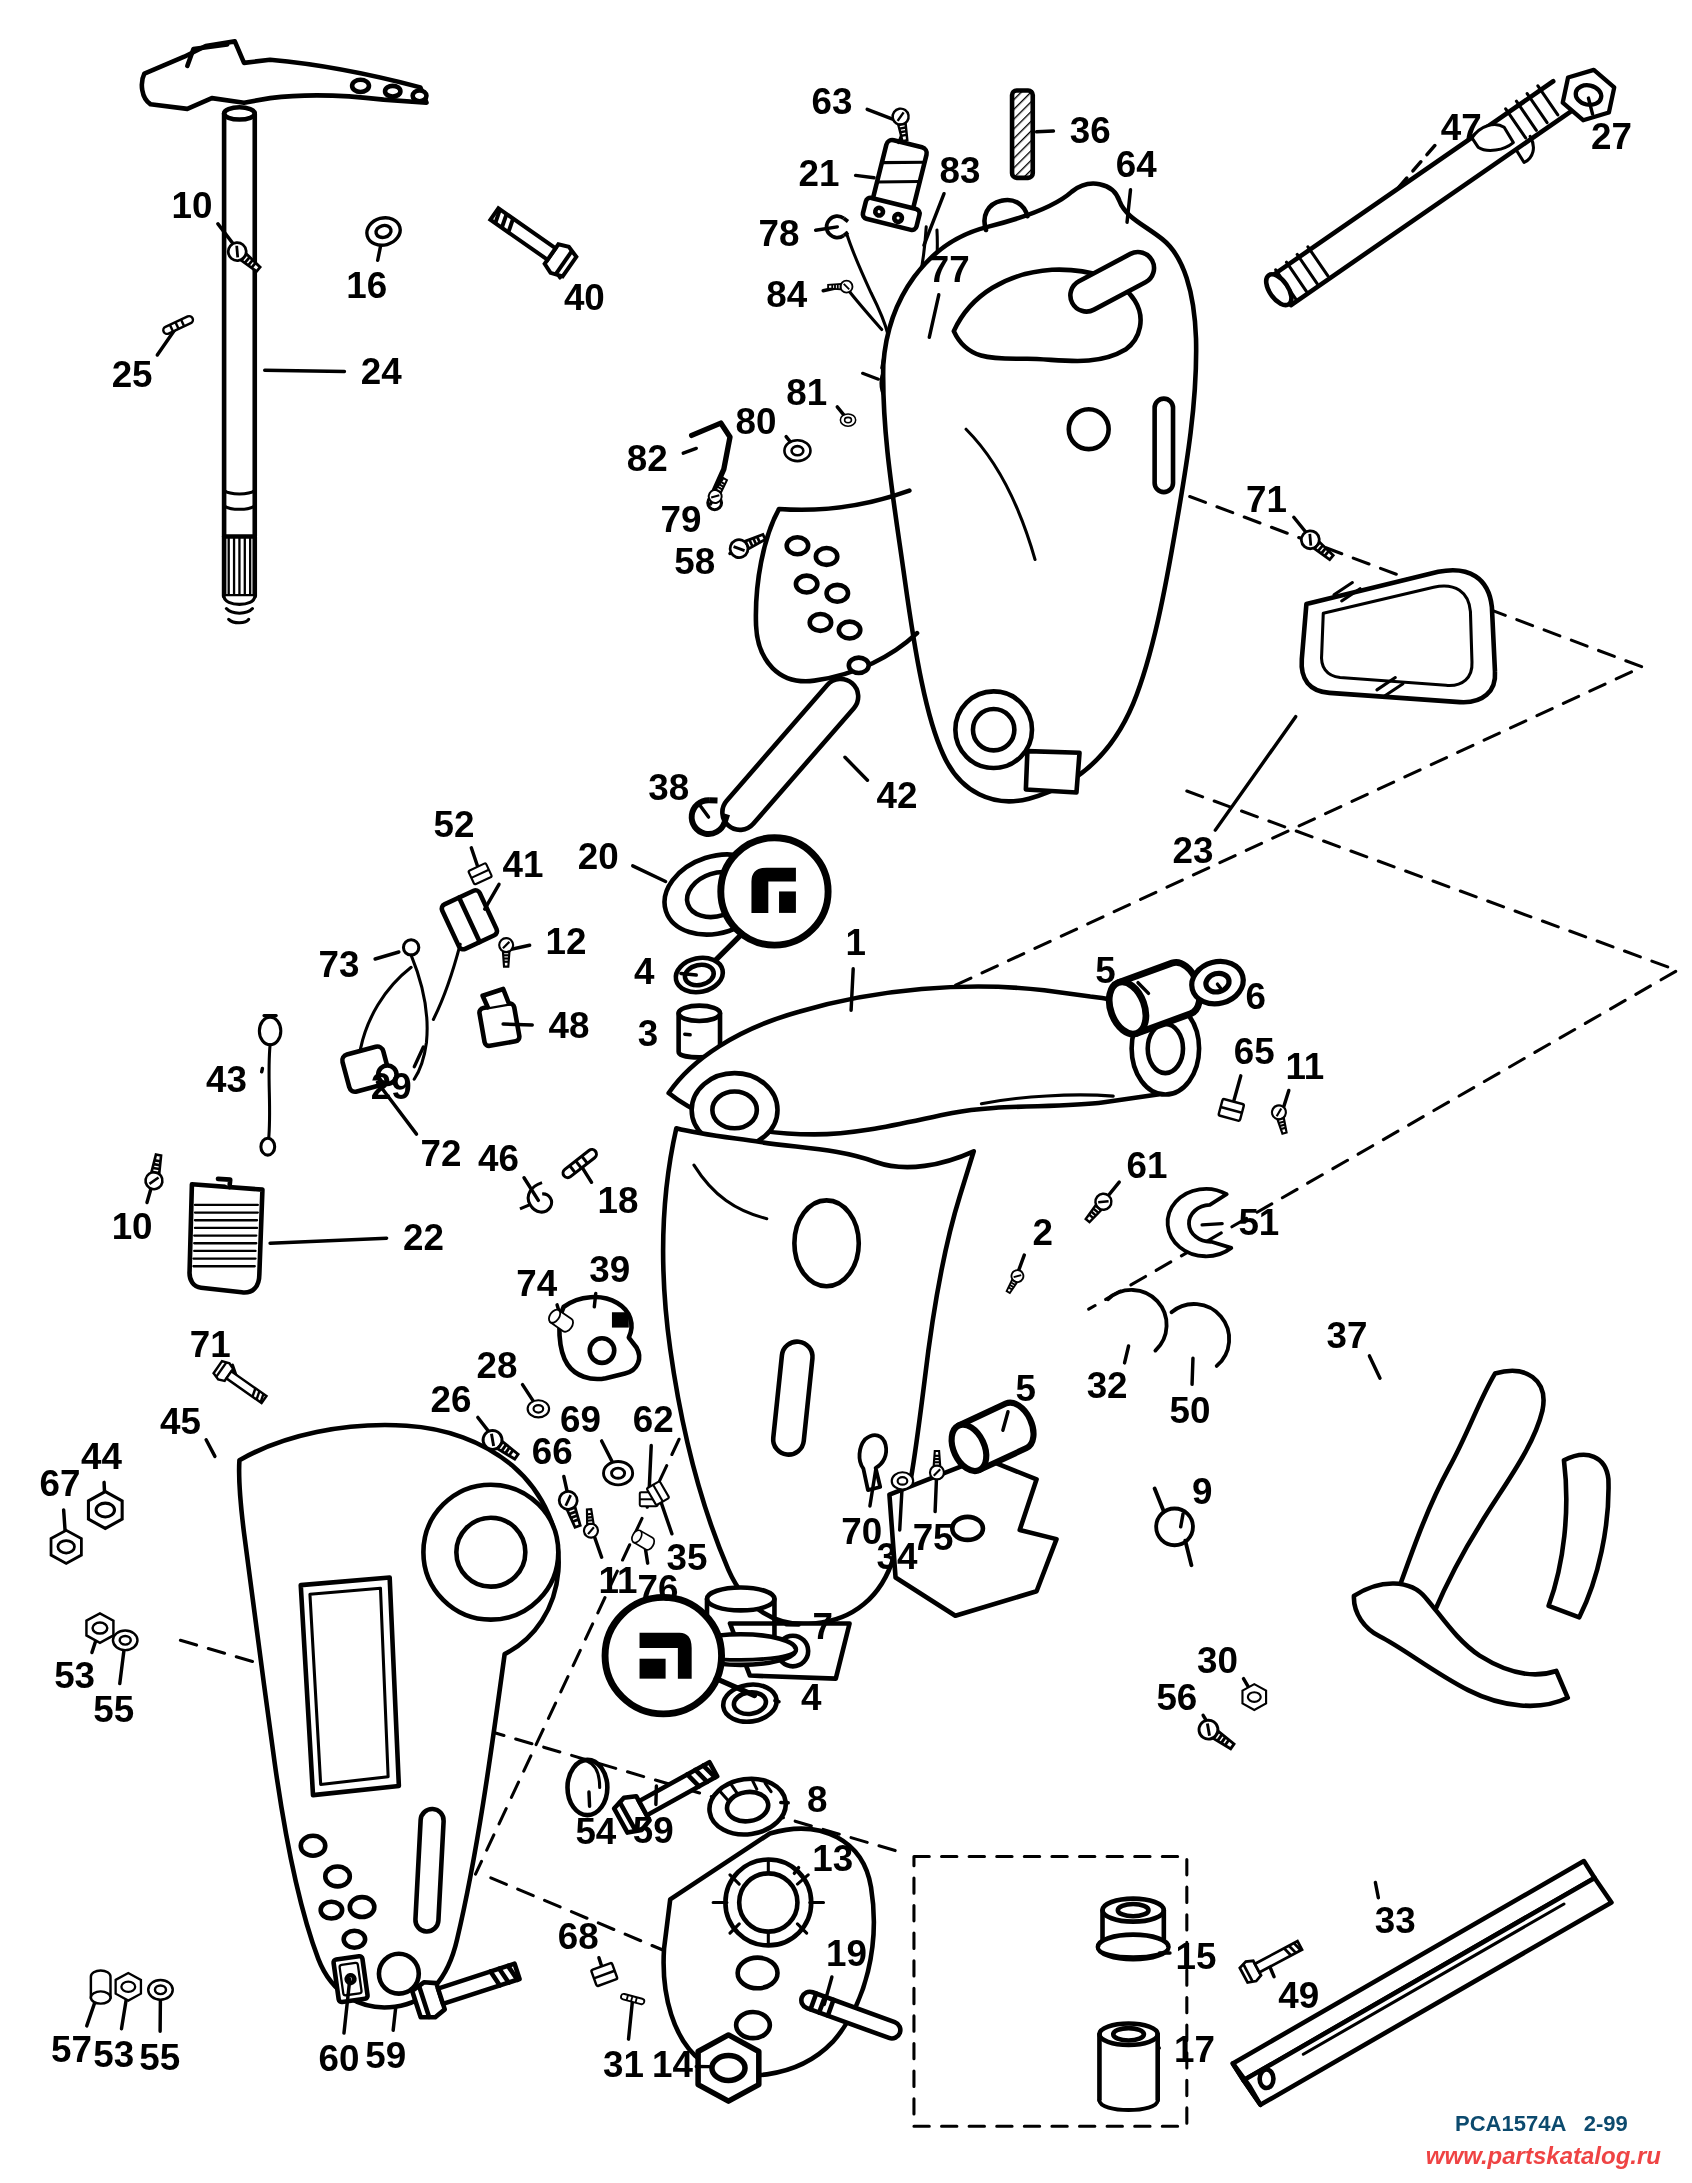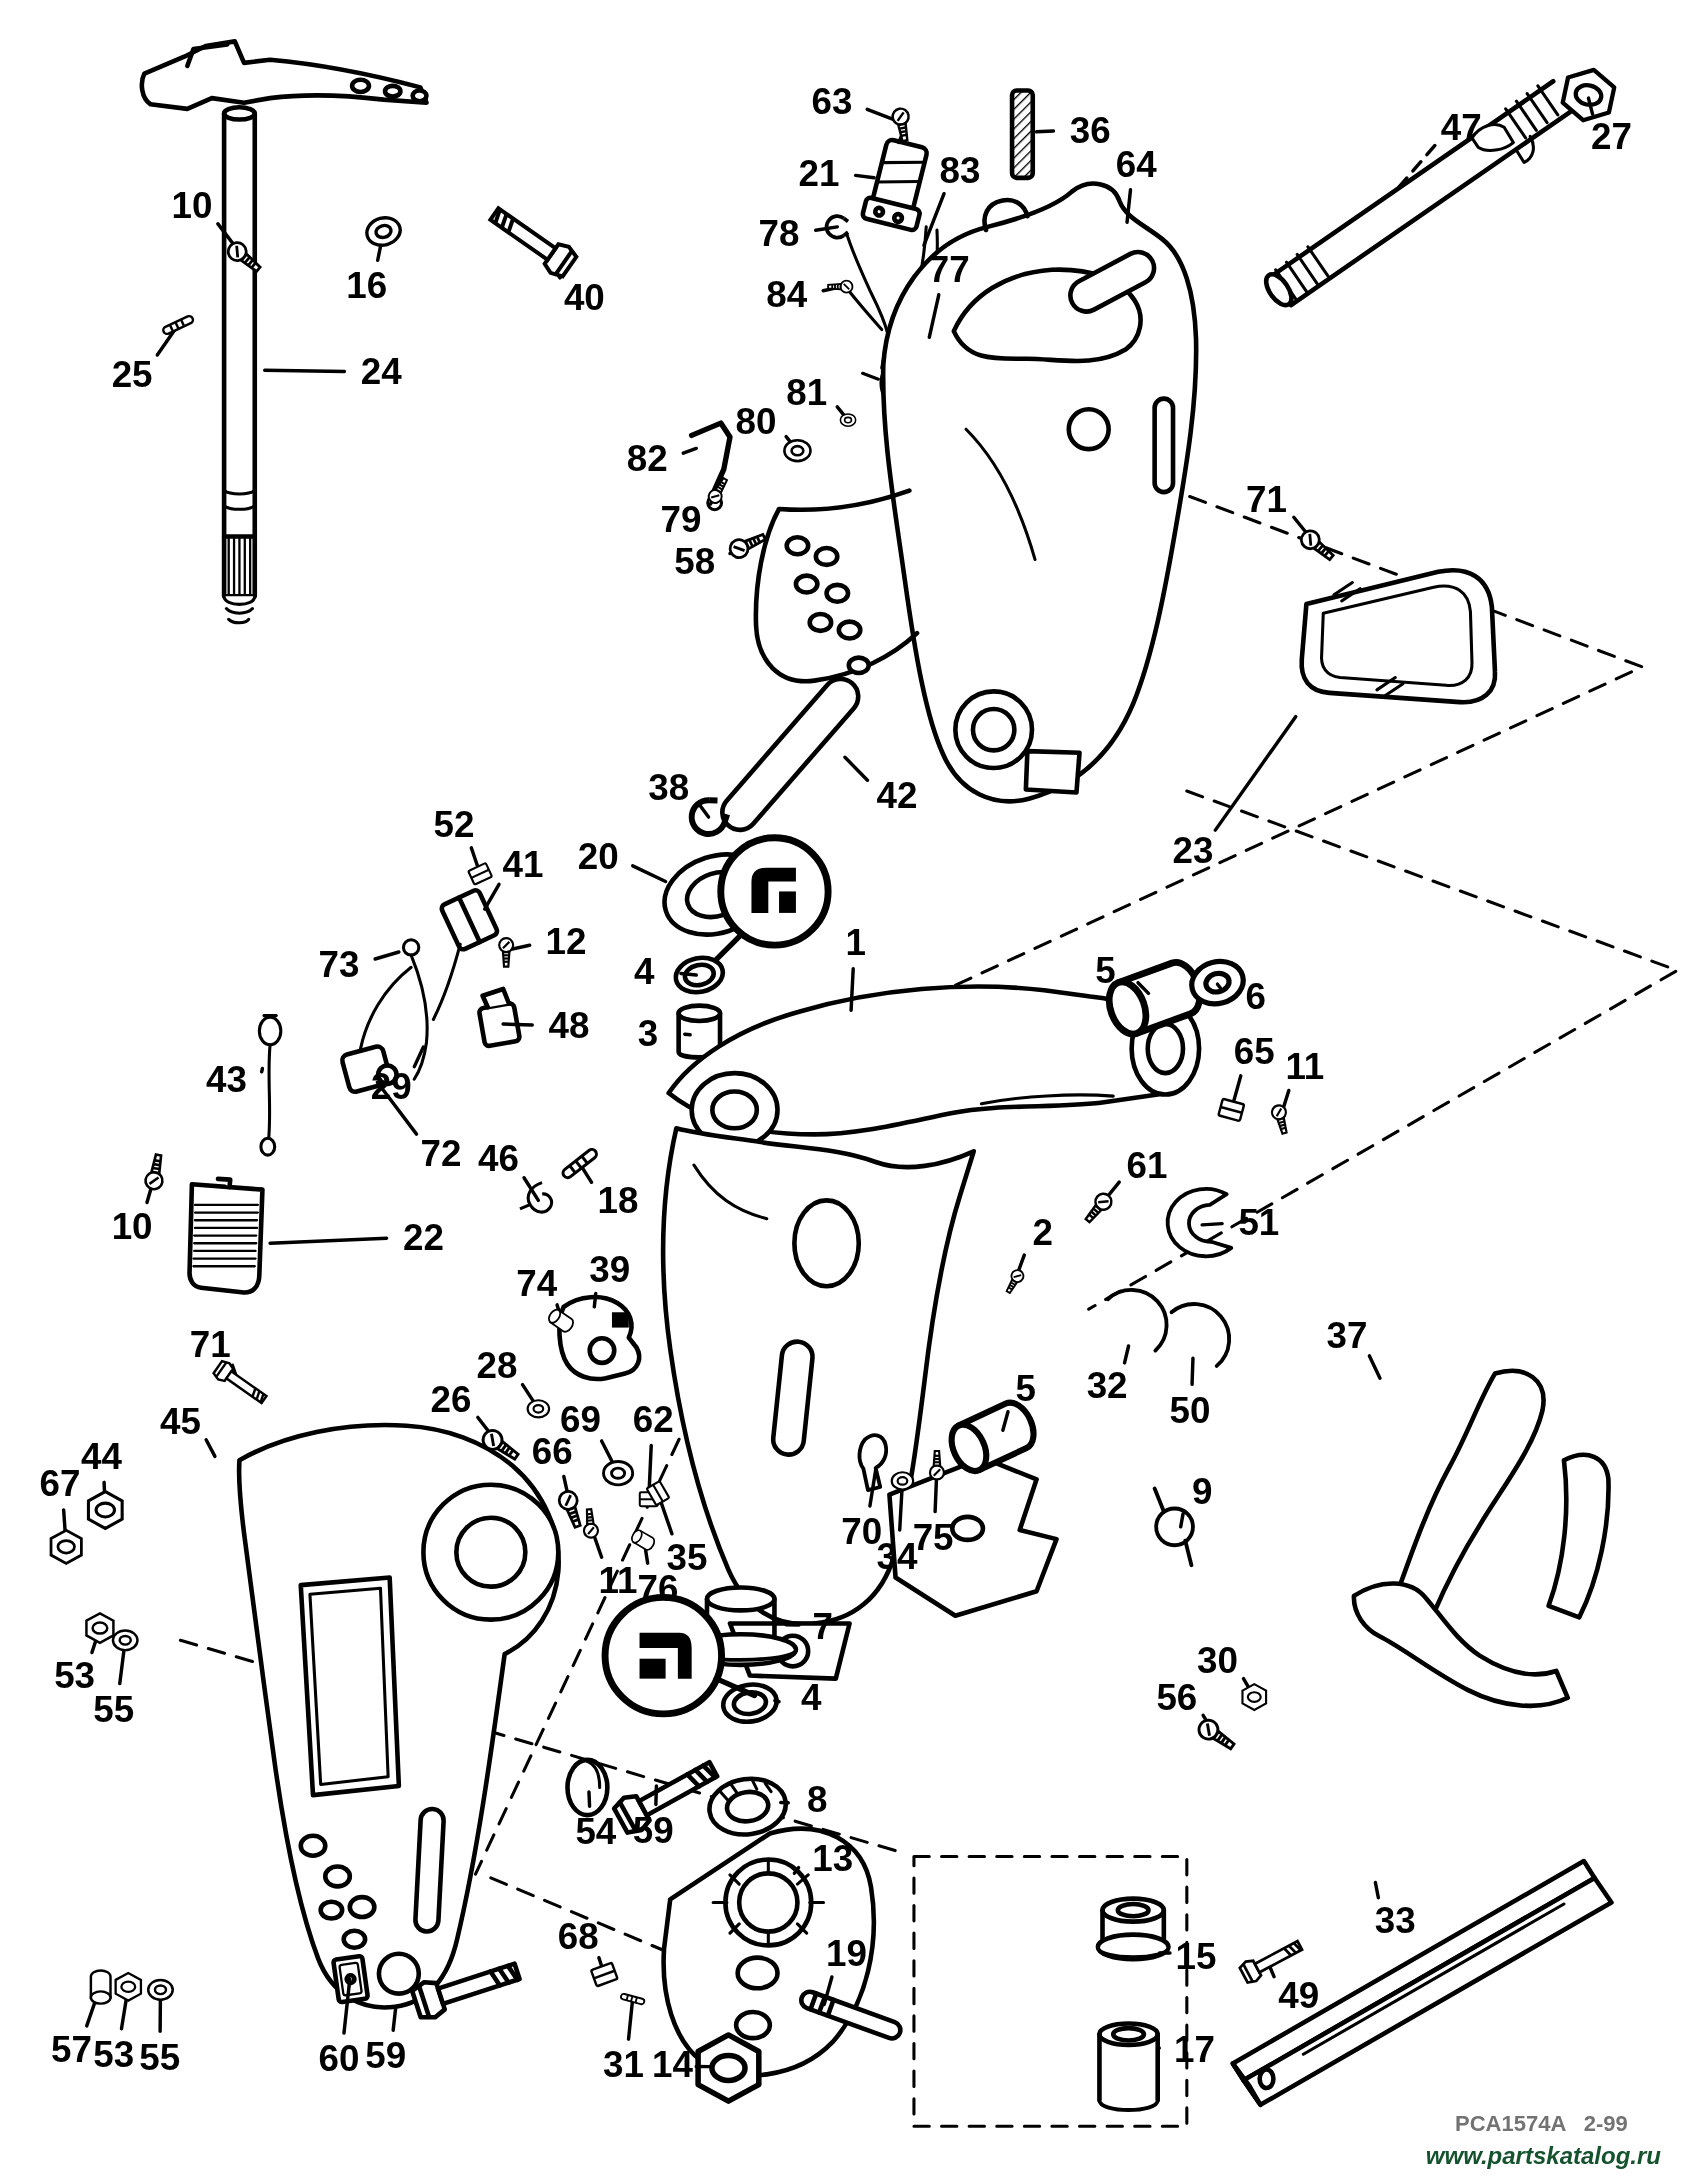--- a/index.html
+++ b/index.html
@@ -2,21 +2,21 @@
 <html style="font-size:12.3px"><head>
 <meta charset="utf-8">
 <style>
   html,body{margin:0;padding:0;background:#fff;}
   .page{position:relative;width:1693px;height:2183px;background:#ffffff;overflow:hidden;
         font-family:"Liberation Sans",sans-serif;}
   .page svg{position:absolute;left:0;top:0;}
   .plabel{font:700 48px "Liberation Sans",sans-serif;fill:#000;text-anchor:middle;dominant-baseline:central;}
   .leader{stroke:#000;stroke-width:4.5;stroke-linecap:round;}
   .leader.dash{stroke-dasharray:16 12;}
-  .code{position:absolute;left:1455px;top:2111px;font-size:22px;font-weight:700;color:#737373;white-space:pre;}
+  .code{position:absolute;left:1455px;top:2111px;font-size:22px;font-weight:700;color:#0c4a6e;white-space:pre;}
   .watermark{position:absolute;right:32px;top:2142px;font-size:24px;font-weight:700;font-style:italic;}
 </style>
 </head>
 <body>
 
 <div class="page">
 
 <svg id="diagram-svg" width="1693" height="2183" viewBox="0 0 2208 2848" xmlns="http://www.w3.org/2000/svg" xmlns:xlink="http://www.w3.org/1999/xlink">
   <defs>
     <pattern id="hatch" width="9" height="9" patternUnits="userSpaceOnUse" patternTransform="rotate(45)">
@@ -777,16 +777,16 @@
           <text x="442" y="2686" class="plabel">60</text>
         </g>
         <g>
           <line x1="512.554876365925" y1="2648.6804311342103" x2="516" y2="2618" class="leader"></line>
           <text x="503" y="2682" class="plabel">59</text>
         </g>
       </g>
 </svg>
 
 <div class="code">PCA1574A   2-99</div>
-<div class="watermark" style="color: #14532d; font-style: italic;">www.partskatalog.ru</div>
+<div class="watermark" style="color: #ef4444; font-style: italic;">www.partskatalog.ru</div>
 
 </div>
 
 
 </body></html>

